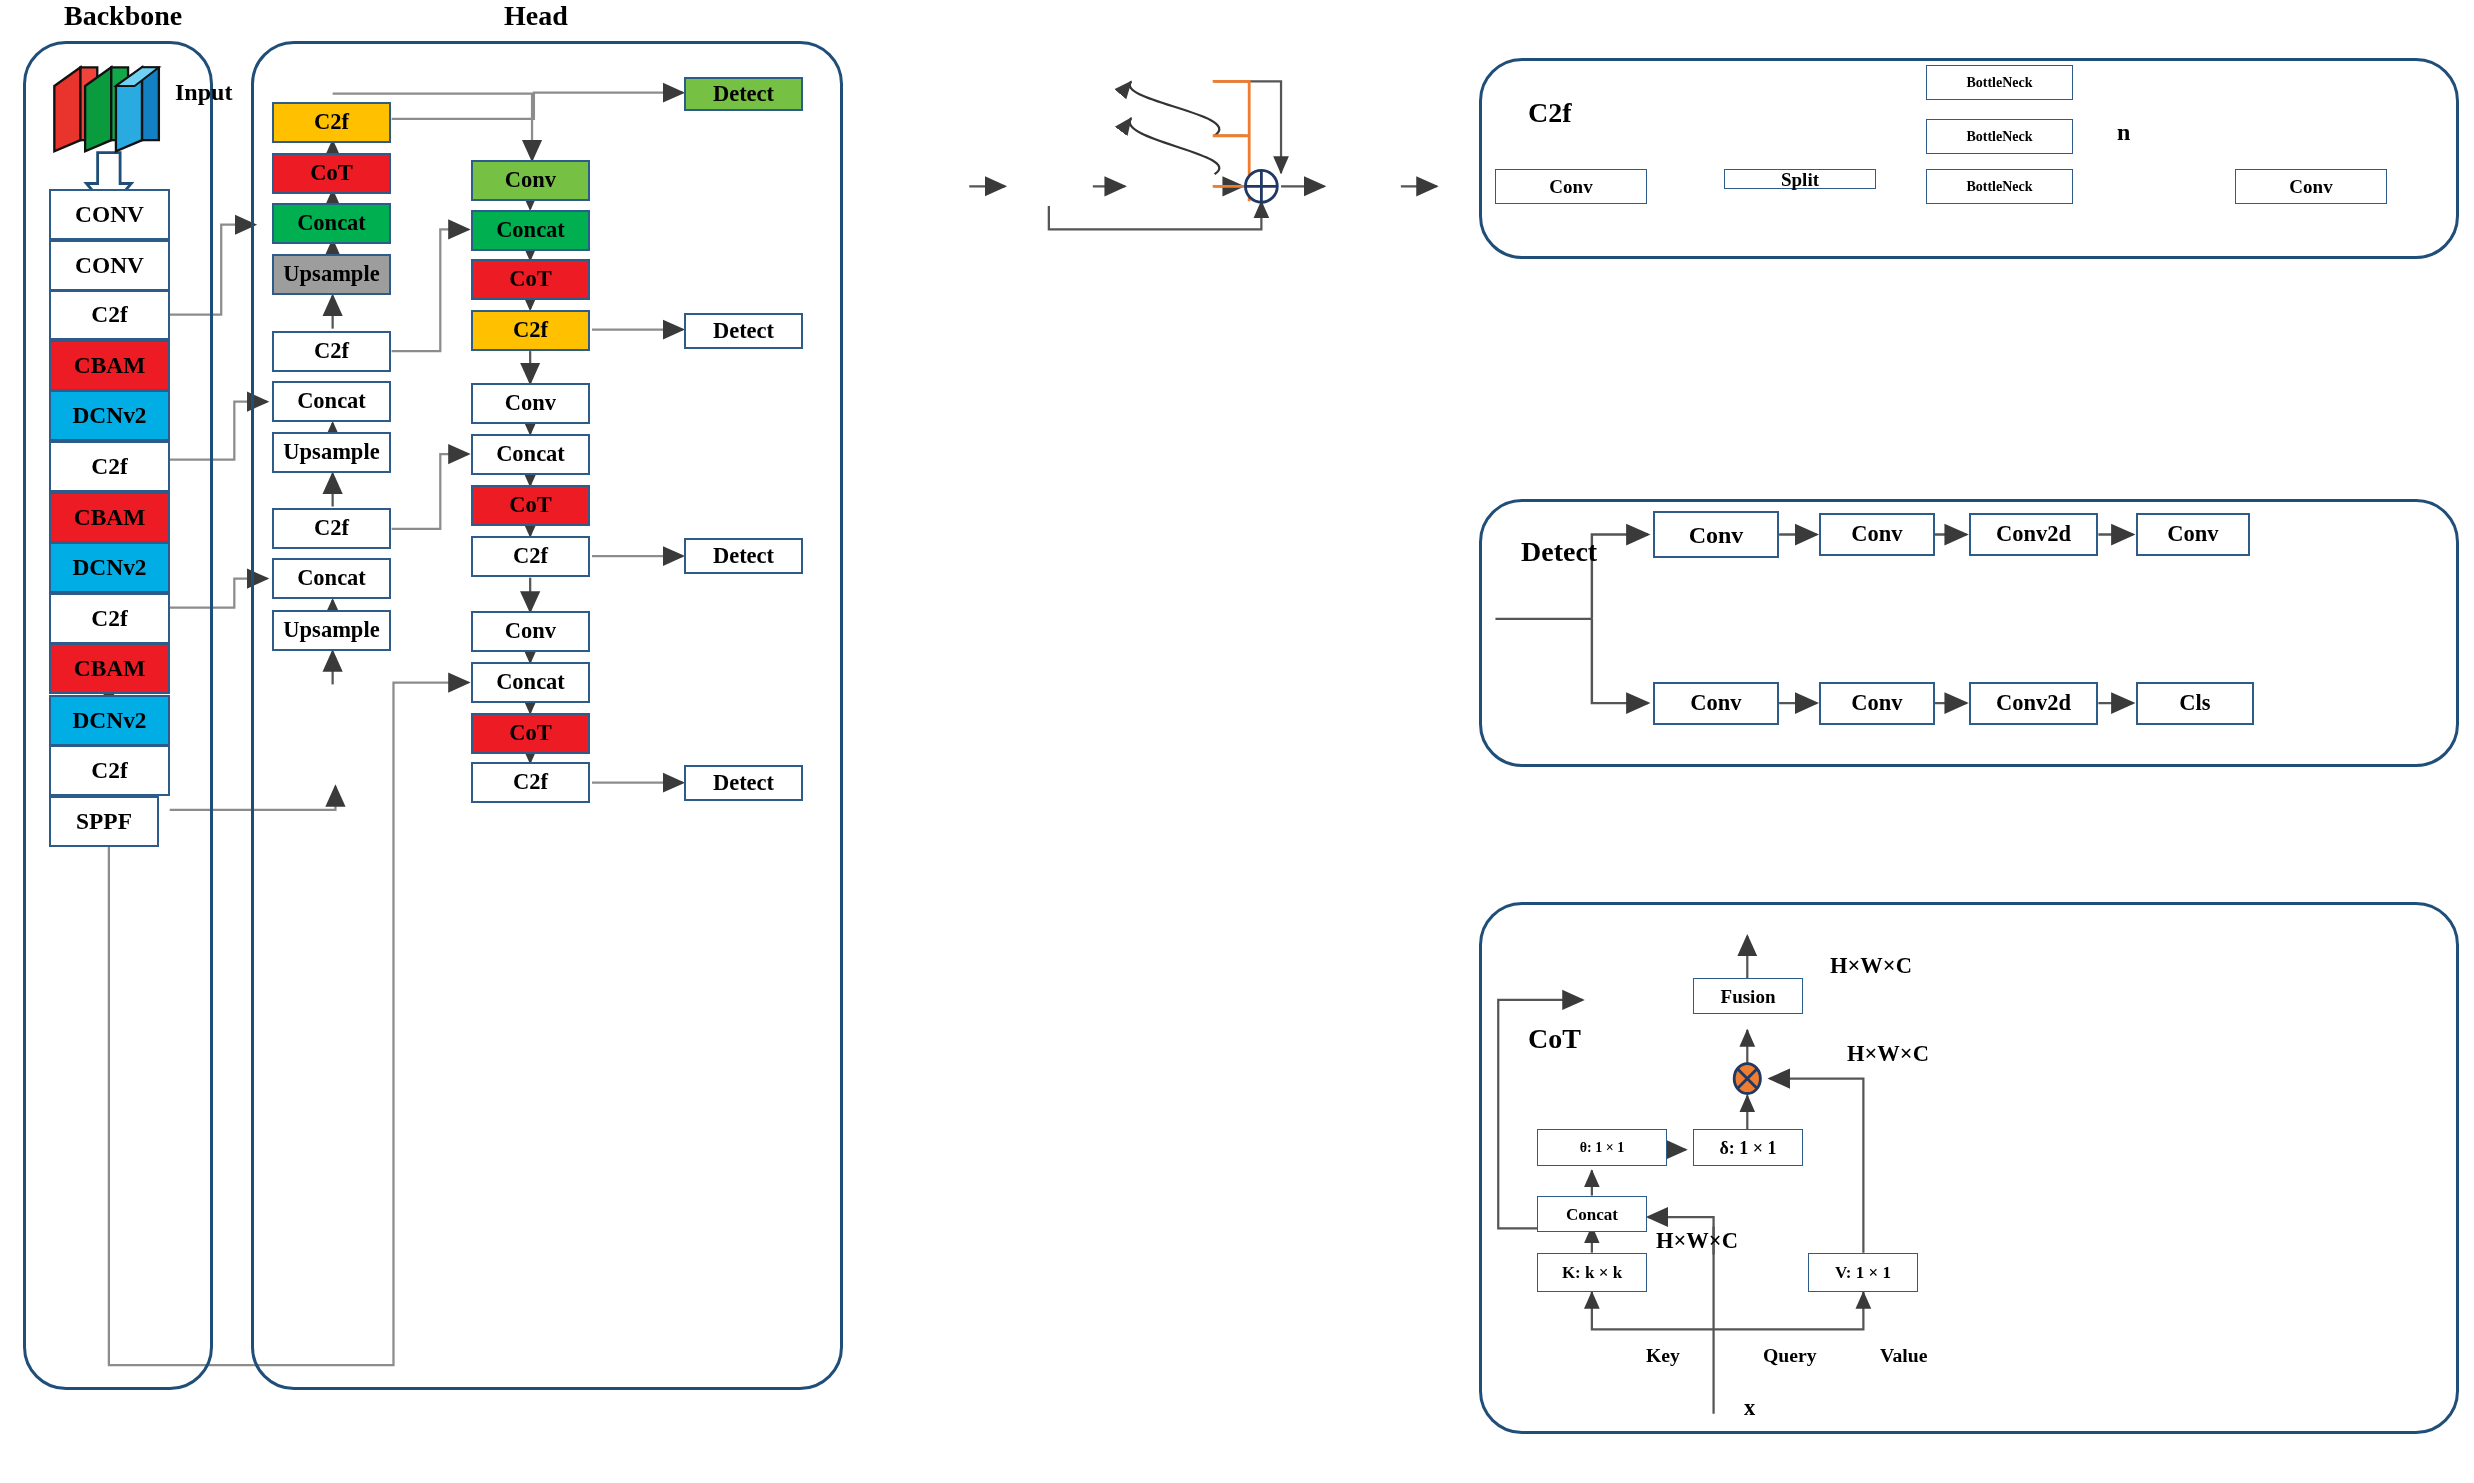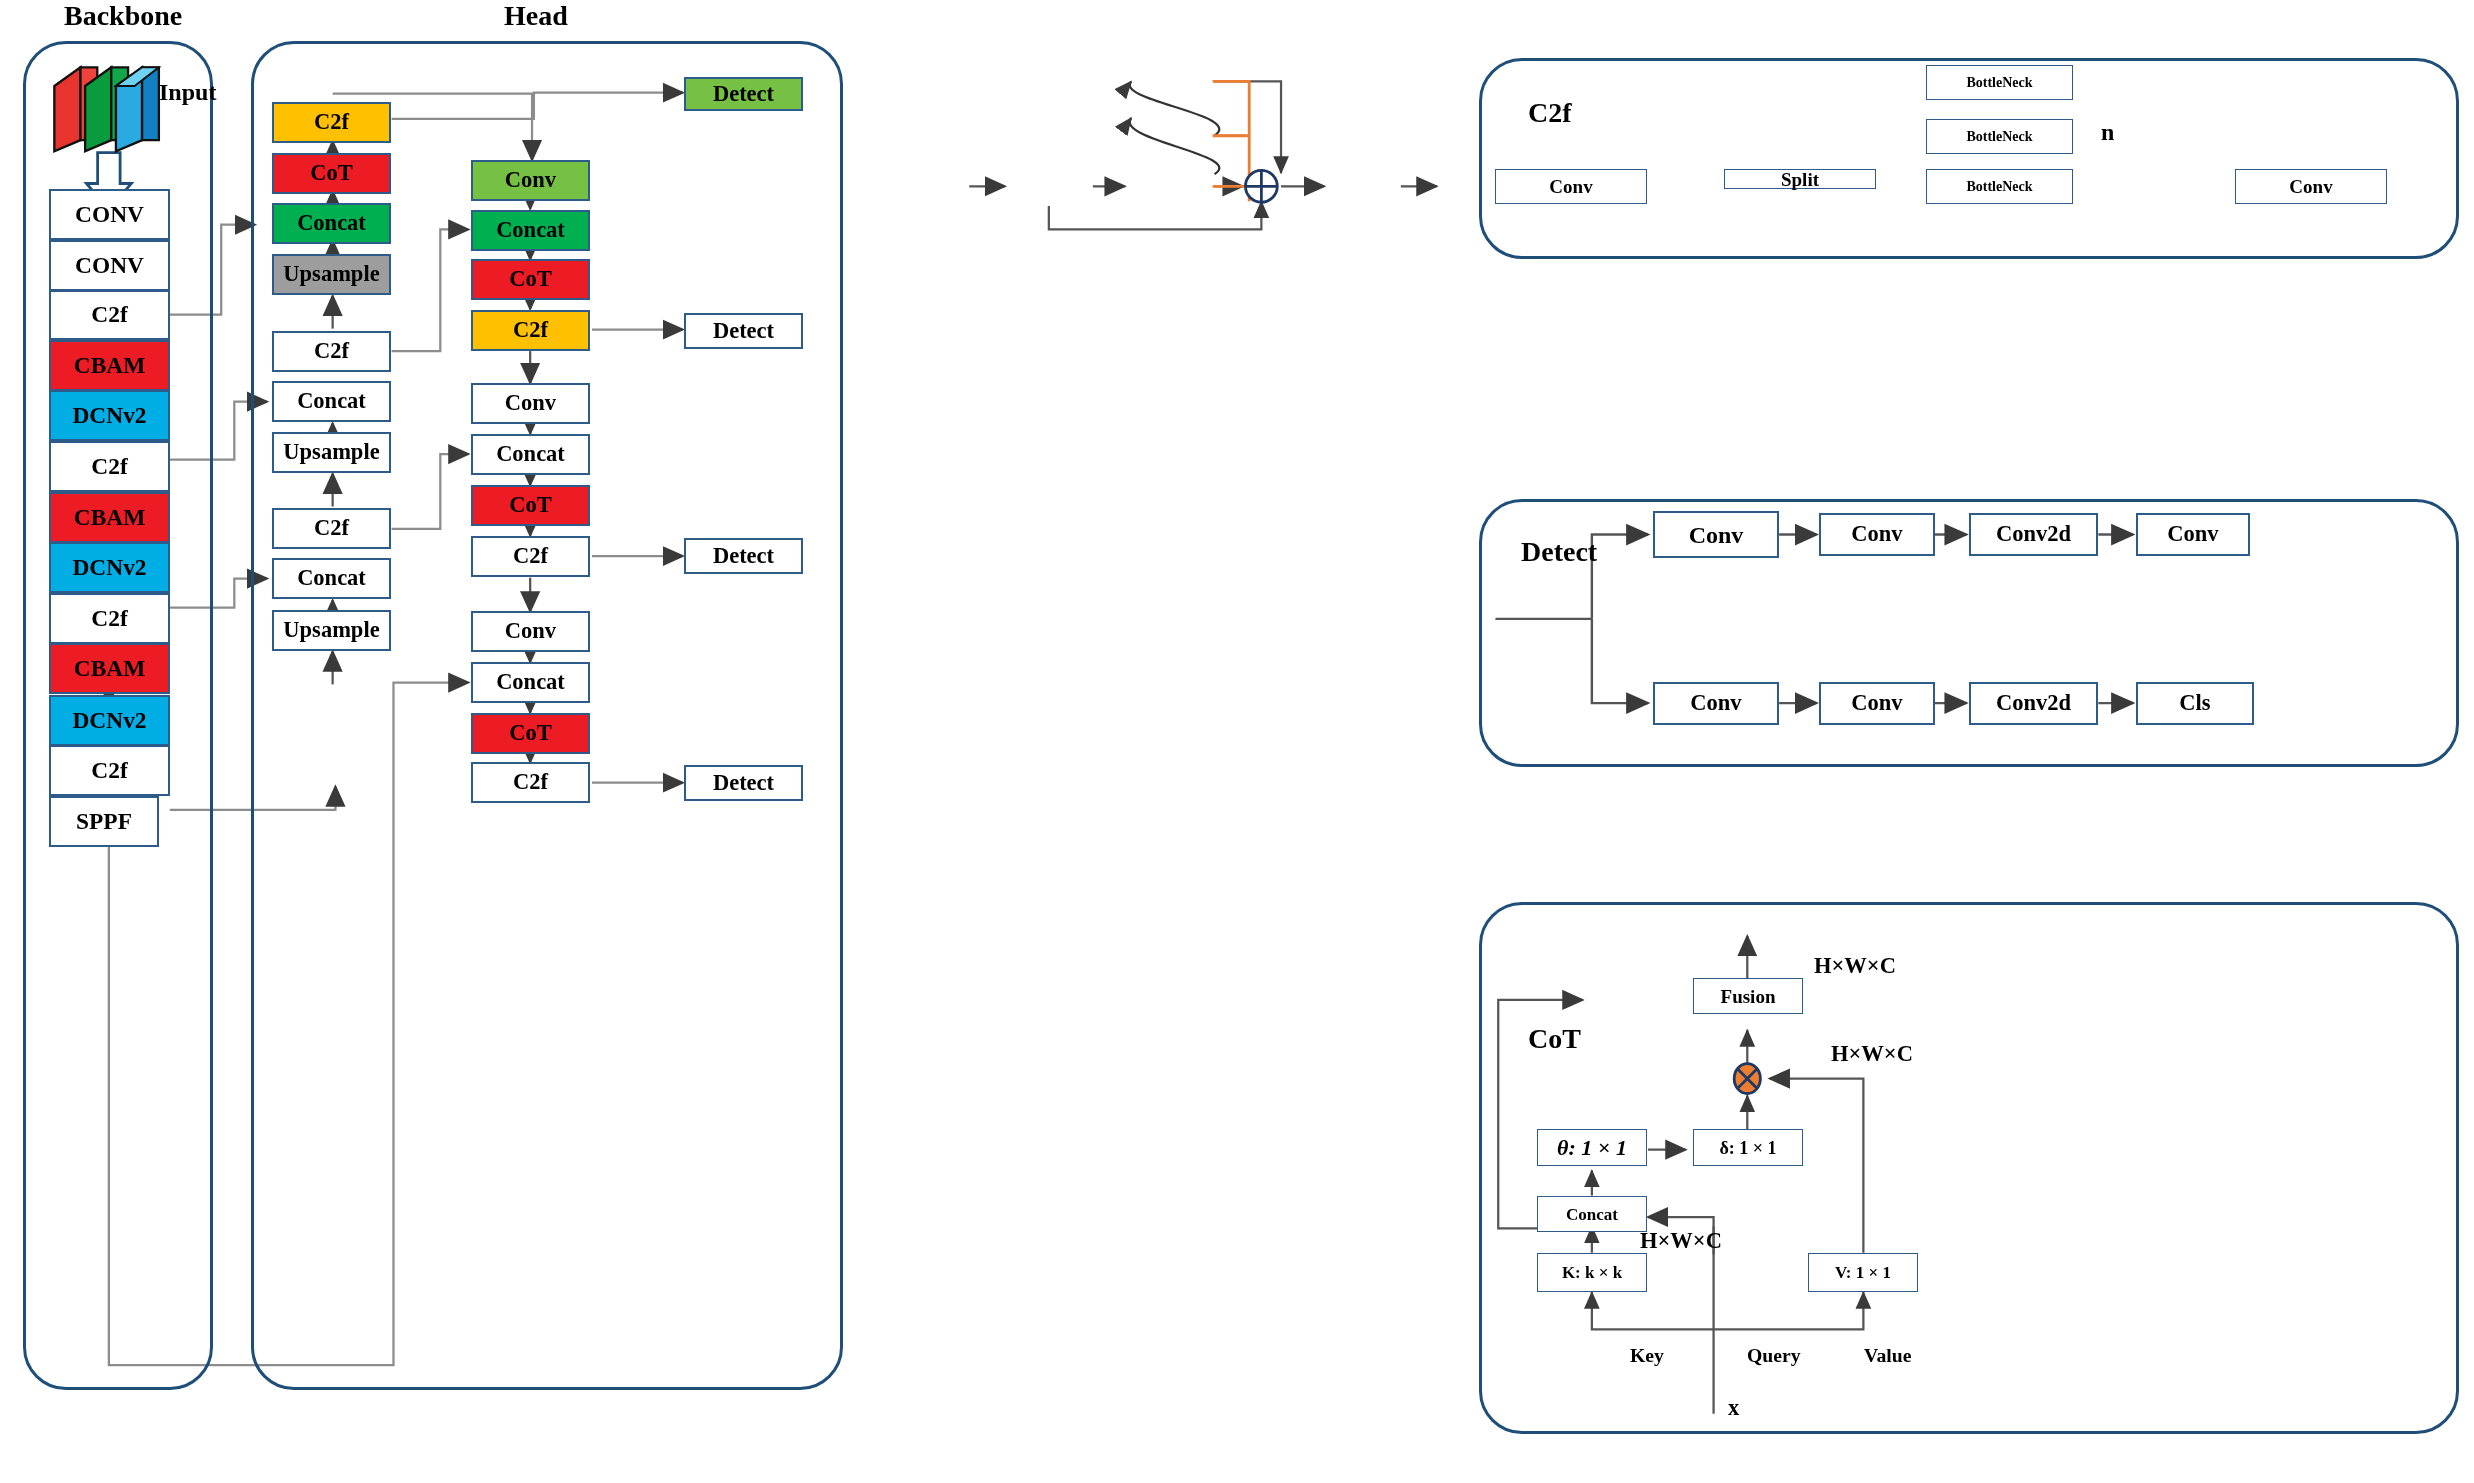--- a/index.html
+++ b/index.html
@@ -24,21 +24,21 @@
   .fill-yellow{background:#FFC000;}
   .fill-green{background:#00B050;}
   .fill-ltgreen{background:#76C043;}
   .fill-gray{background:#9D9D9D;}
 
   
   svg.wires{position:absolute;left:0;top:0;width:2475px;height:1483px;pointer-events:none;}
 
   
   .cube{position:absolute;}
-  .lbl{position:absolute;font-weight:bold;color:#000;white-space:nowrap;}
+  .lbl{position:absolute;font-weight:bold;color:#000;white-space:nowrap;padding-left:16px;}
 </style>
 </head>
 <body>
 
 <div class="stage">
 
   <svg class="wires" viewBox="0 0 2643 1584">
     <defs>
       <marker id="ah" markerWidth="11" markerHeight="11" refX="9" refY="5.5" orient="auto">
         <path d="M0,1 L10,5.5 L0,10 Z" fill="#3a3a3a"></path>
@@ -280,21 +280,21 @@
 
   <div class="node" style="left:1653px;top:682px;width:126px;height:43px;font-size:22.5px;">Conv</div>
   <div class="node" style="left:1819px;top:682px;width:116px;height:43px;font-size:22.5px;">Conv</div>
   <div class="node" style="left:1969px;top:682px;width:129px;height:43px;font-size:22.5px;">Conv2d</div>
   <div class="node" style="left:2136px;top:682px;width:118px;height:43px;font-size:22.5px;">Cls</div>
 
   <div class="panel" style="left:1479px;top:902px;width:974px;height:526px;"></div>
   <div class="panel-title" style="left:1528px;top:1023px;font-size:28px;">CoT</div>
 
   <div class="node small" style="left:1693px;top:978px;width:110px;height:36px;">Fusion</div>
-  <div class="node small" style="left:1537px;top:1129px;width:110px;height:37px;font-size:22px;font-style:italic;">θ: 1 × 1</div>
+  <div class="node small" style="left:1537px;top:1129px;width:130px;height:37px;font-size:14px;">θ: 1 × 1</div>
   <div class="node small" style="left:1693px;top:1129px;width:110px;height:37px;font-size:18px;">δ: 1 × 1</div>
   <div class="node small" style="left:1537px;top:1196px;width:110px;height:36px;font-size:17px;">Concat</div>
   <div class="node small" style="left:1537px;top:1253px;width:110px;height:39px;font-size:17px;">K: k × k</div>
   <div class="node small" style="left:1808px;top:1253px;width:110px;height:39px;font-size:17px;">V: 1 × 1</div>
 
   <div class="lbl" style="left:1814px;top:953px;font-size:22.5px;">H×W×C</div>
   <div class="lbl" style="left:1831px;top:1041px;font-size:22.5px;">H×W×C</div>
   <div class="lbl" style="left:1640px;top:1228px;font-size:22.5px;">H×W×C</div>
   <div class="lbl" style="left:1630px;top:1344px;font-size:19.7px;">Key</div>
   <div class="lbl" style="left:1747px;top:1344px;font-size:19.7px;">Query</div>

